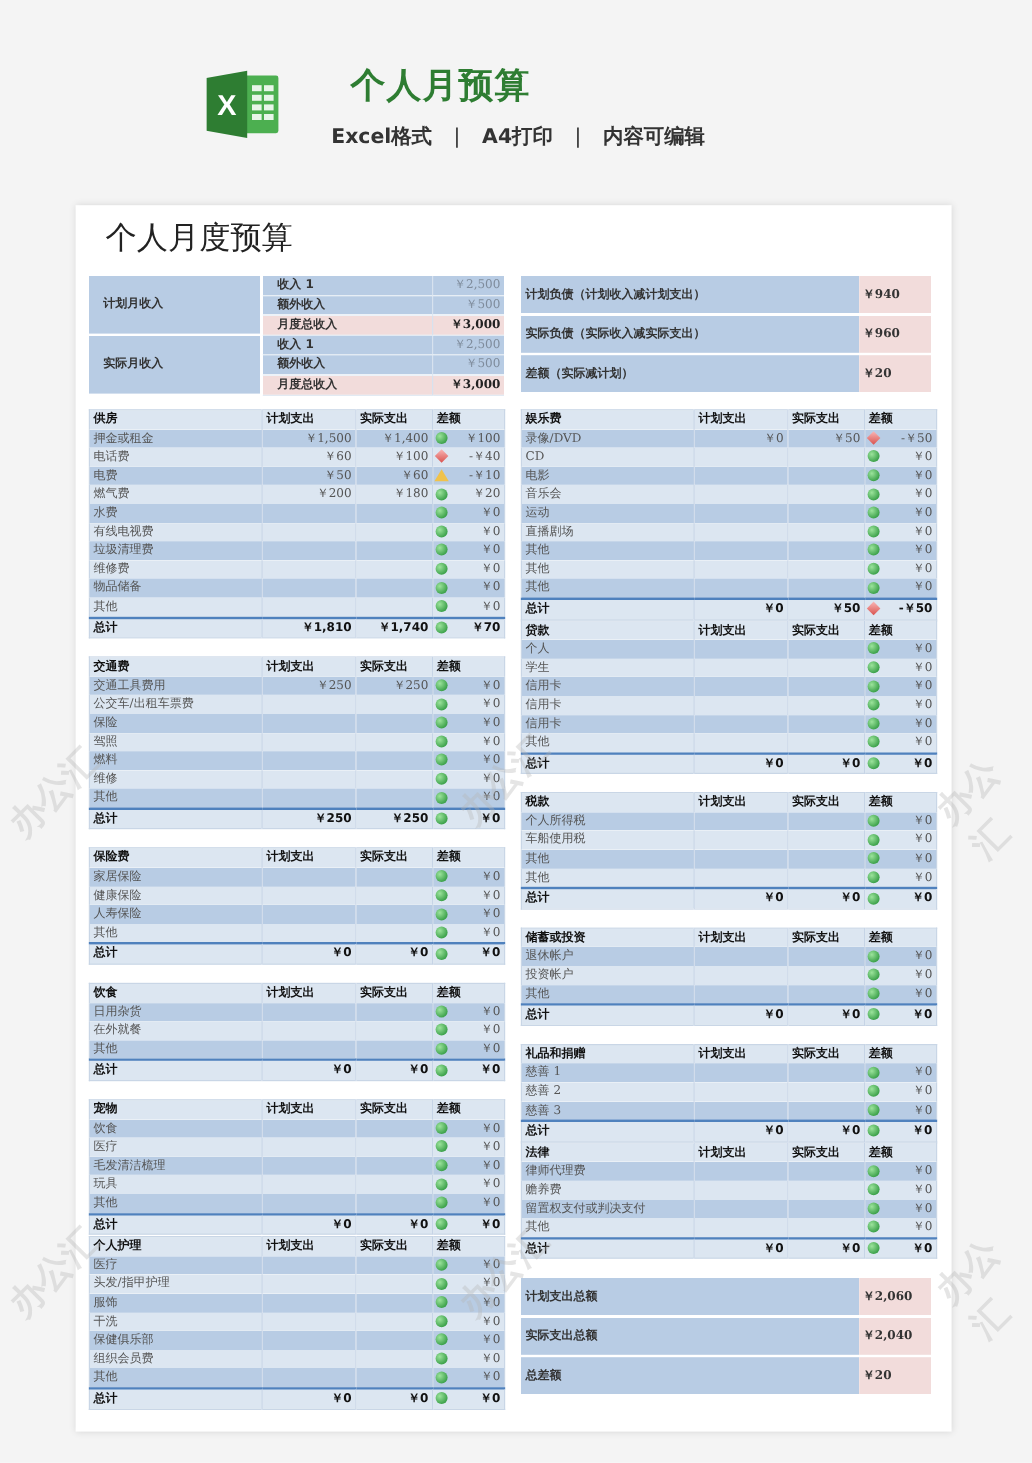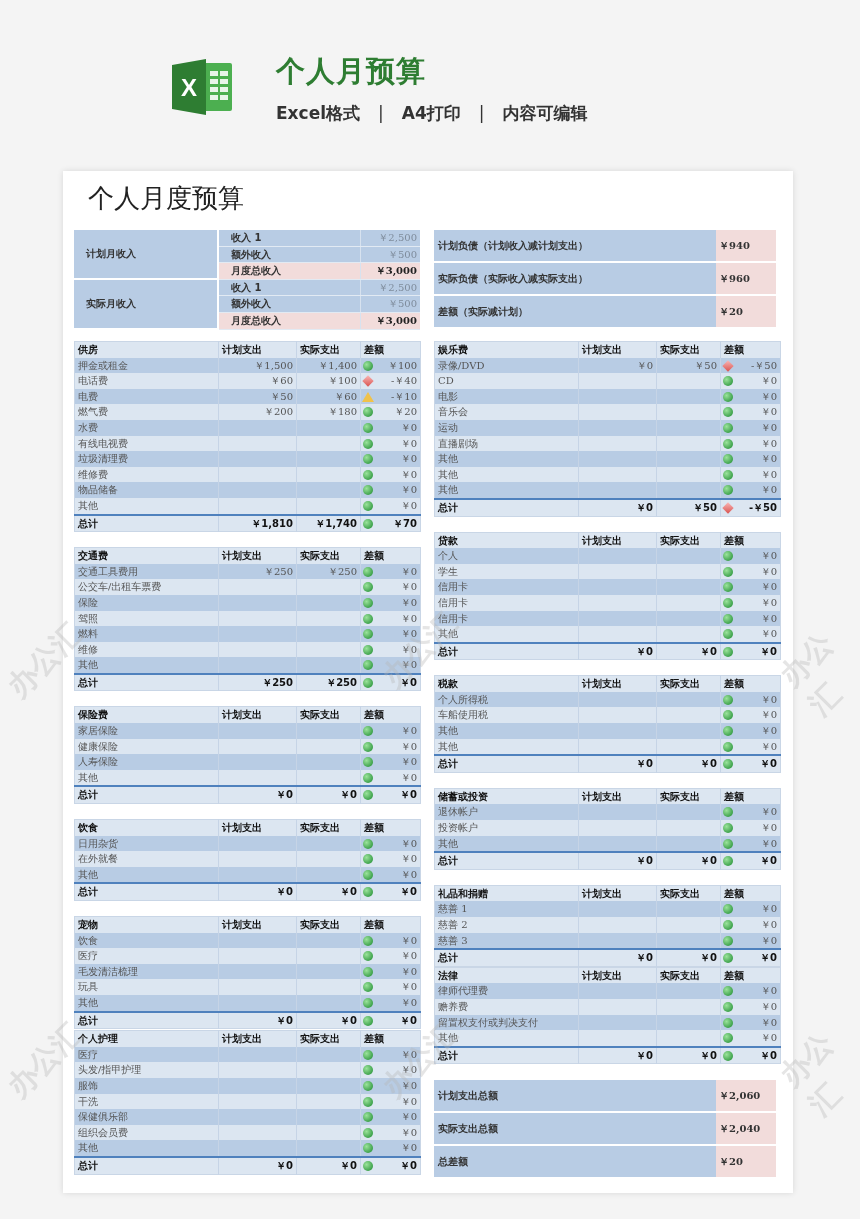--- a/index.html
+++ b/index.html
@@ -1,19 +1,19 @@
 <!DOCTYPE html>
 <html><head>
 <meta charset="utf-8">
 <style>
   html, body { margin:0; padding:0; }
   body { width:860px; height:1219px; background:#f4f4f4; position:relative; overflow:hidden; font-family:"DejaVu Sans", sans-serif; }
   .banner { position:absolute; left:0; top:0; width:860px; height:160px; }
   .xl-logo { position:absolute; left:172px; top:57px; width:62px; height:60px; }
-  .banner-title { position:absolute; left:276px; top:52px; font-size:29px; font-weight:bold; color:#2e7d32; letter-spacing:1px; }
+  .banner-title { position:absolute; left:292px; top:52px; font-size:29px; font-weight:bold; color:#2e7d32; letter-spacing:1px; }
   .banner-sub { position:absolute; left:276px; top:102px; font-size:17px; font-weight:bold; color:#333; white-space:nowrap; }
   .banner-sub span { display:inline-block; }
   .banner-sub .sep { margin:0 18px; font-weight:normal; }
   .sheet { position:absolute; left:63px; top:171px; width:730px; height:1022px; background:#fff; box-shadow:0 0 6px rgba(0,0,0,0.12); }
   .sheet-title { position:absolute; left:25px; top:10px; font-family:"DejaVu Serif", serif; font-size:26px; color:#222; }
   .col { position:absolute; }
   table { border-collapse:collapse; table-layout:fixed; font-size:10px; color:#333; }
   td { padding:0 3px; height:15.6px; line-height:15.6px; white-space:nowrap; overflow:hidden; }
   .income td { border-bottom:1px solid #e2eaf3;padding-left:12px; }
   .income td.lbl { background:#b8cce4; font-weight:bold; font-size:10px; border-right:2px solid #fff; border-bottom:2px solid #fff; }
@@ -536,21 +536,21 @@
       <td class="num">￥0</td>
       <td class="ind"><span class="dot"></span></td>
       <td class="num diff">￥0</td>
     </tr>
           </tbody>
         </table>
       </div>
   </div>
 
   <div class="col" style="left:371px; top:170px;">
-    <div style="margin-bottom:15px">
+    <div style="">
         <table class="cat" style="width:346px;">
     <colgroup>
             <col style="width:144px">
             <col style="width:78px">
             <col style="width:64px">
             <col style="width:14px">
             <col style="width:46px">
           </colgroup>
     <tbody>
             <tr class="hdr">

